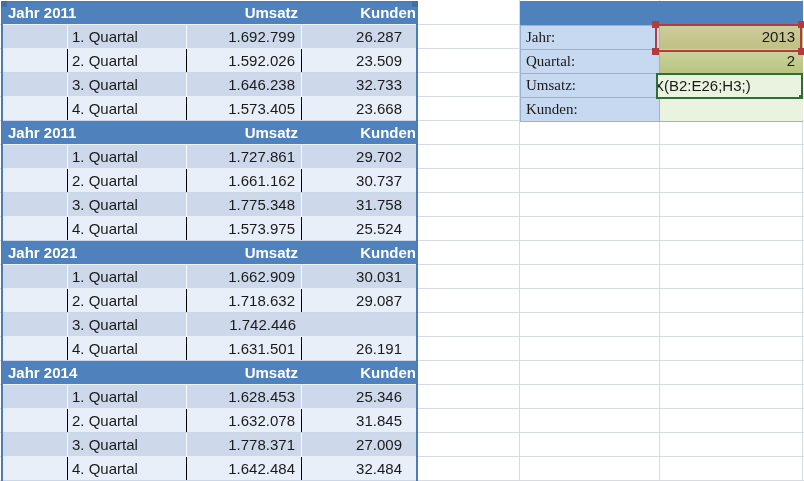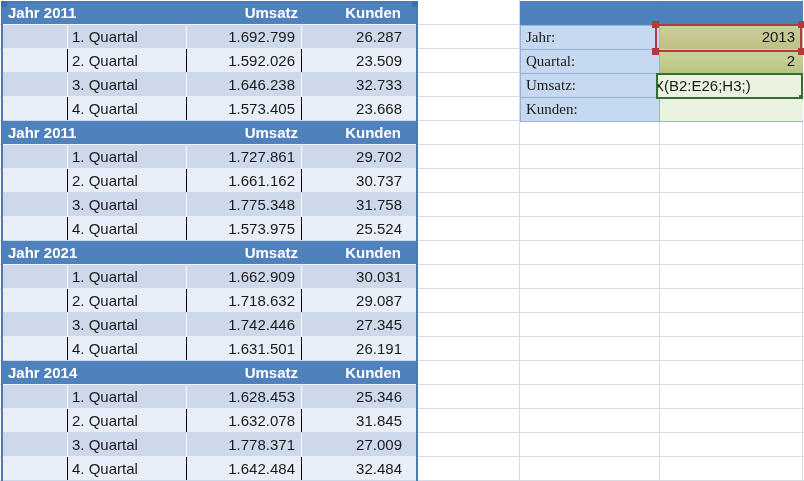--- a/index.html
+++ b/index.html
@@ -15,21 +15,21 @@
     background:repeating-linear-gradient(to bottom,transparent 0,transparent 23px,#d6dbe2 23px,#d6dbe2 24px);
   }
   .vline{position:absolute;top:0;bottom:0;width:1px;background:#d6dbe2;z-index:0;}
   
   #table{position:absolute;left:2px;top:1px;width:415px;z-index:1;}
   .trow{height:24px;display:flex;box-sizing:border-box;white-space:nowrap;}
   .trow>div{box-sizing:border-box;line-height:23px;overflow:hidden;}
   .head{background:#4f81bd;color:#ffffff;font-weight:bold;border-bottom:1px solid #eef3fa;}
   .head .t{width:185px;padding-left:6px;}
   .head .u{width:115px;text-align:right;padding-right:4px;}
-  .head .k{width:115px;text-align:right;padding-right:16px;}
+  .head .k{width:115px;text-align:right;padding-right:1px;}
   .dark{background:#cdd9ea;border-bottom:1px solid #e9eff7;}
   .light{background:#e9eff8;border-bottom:1px solid #c9d7e9;}
   .cb{width:66px;}
   .cq{width:119px;padding-left:4px;}
   .cu{width:115px;text-align:right;padding-right:6px;}
   .ck{width:115px;text-align:right;padding-right:15px;}
   .dark>div{border-right:1px solid rgba(255,255,255,.8);}
   .light>div{border-right:1px solid #000000;}
   .dark>div:last-child,.light>div:last-child{border-right:none;}
   
@@ -148,21 +148,20 @@
   <div class="trow light">
     <div class="cb"></div>
     <div class="cq">2. Quartal</div>
     <div class="cu">1.718.632</div>
     <div class="ck">29.087</div>
   </div>
   <div class="trow dark">
     <div class="cb"></div>
     <div class="cq">3. Quartal</div>
     <div class="cu">1.742.446</div>
-    <div class="ck">27.345</div>
   </div>
   <div class="trow light">
     <div class="cb"></div>
     <div class="cq">4. Quartal</div>
     <div class="cu">1.631.501</div>
     <div class="ck">26.191</div>
   </div>
 
   <div class="trow head">
     <div class="t">Jahr 2014</div>

